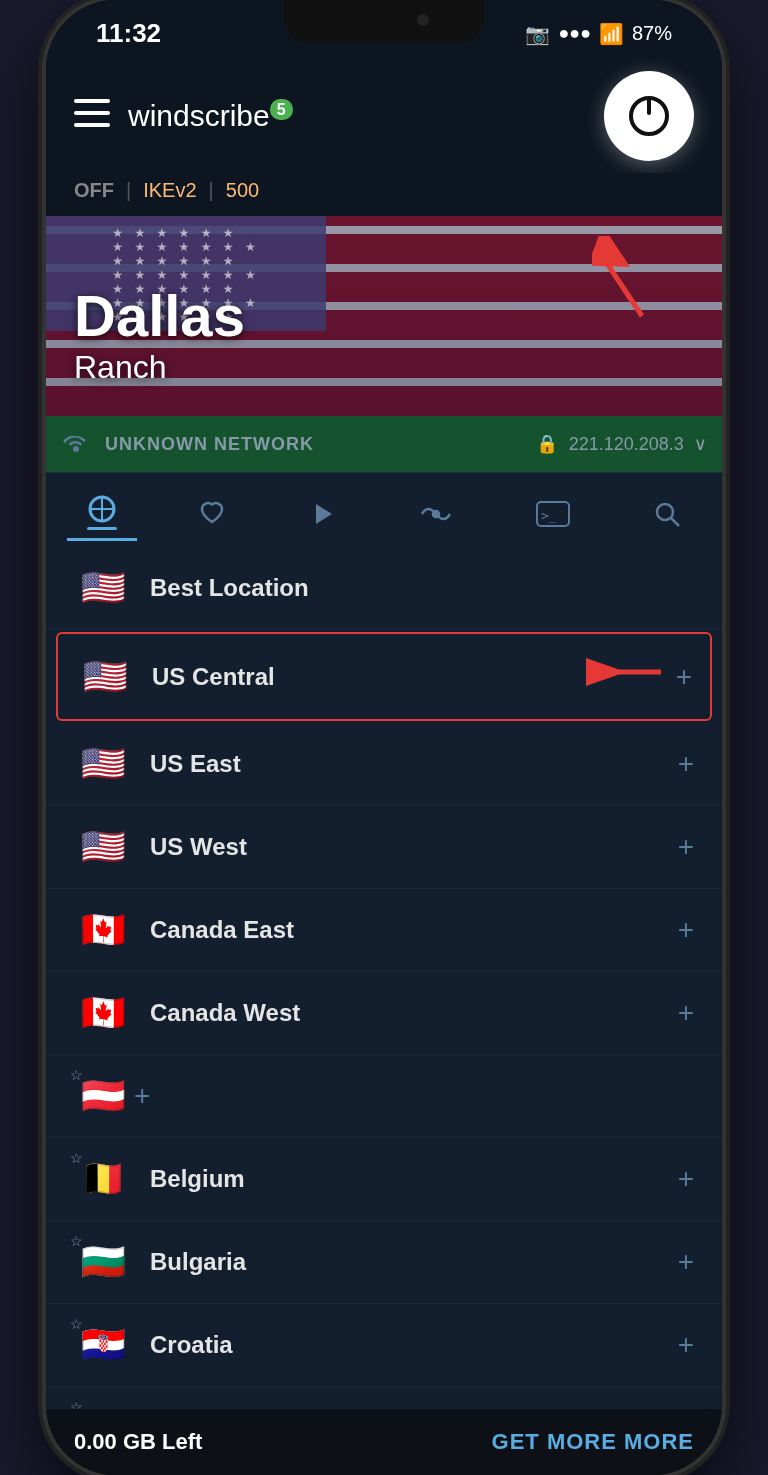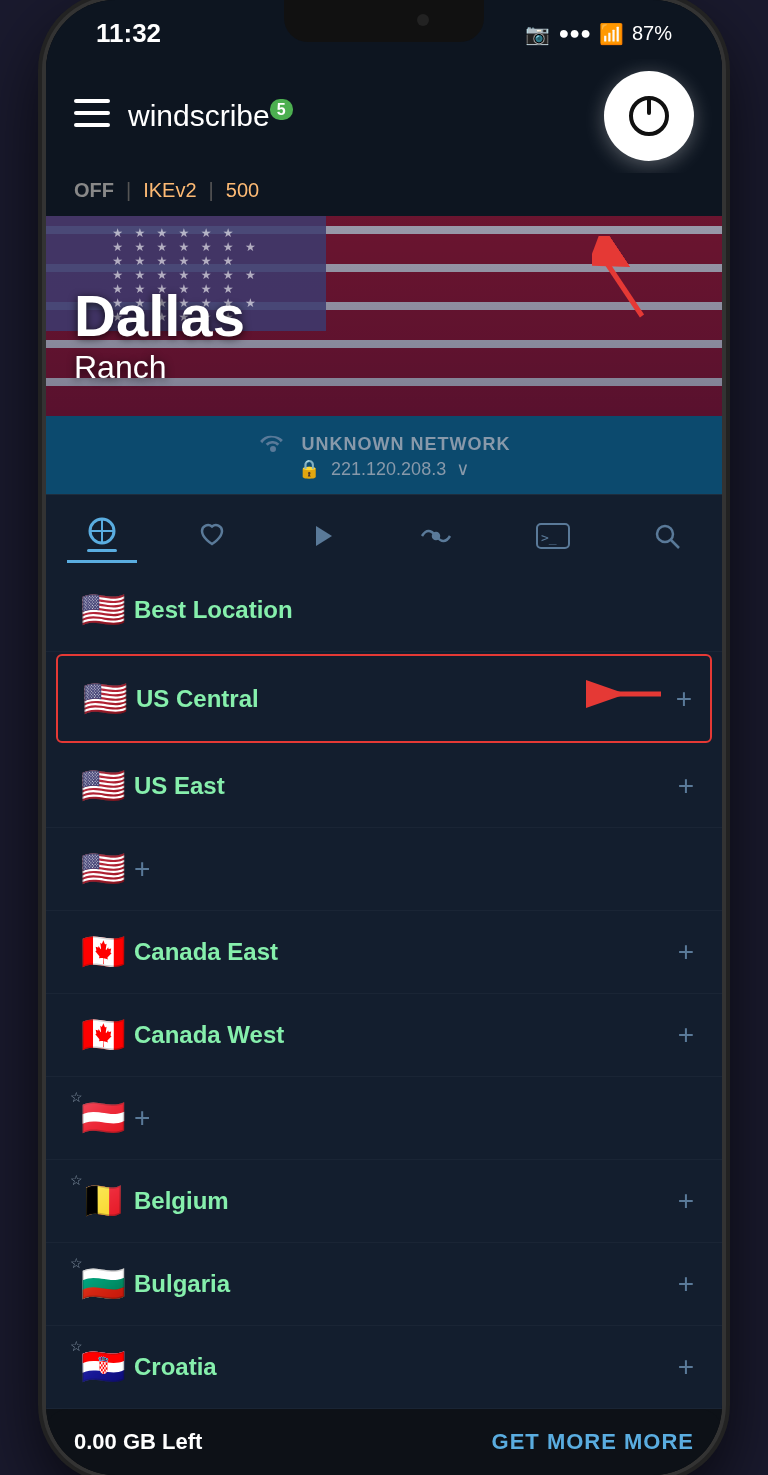--- a/index.html
+++ b/index.html
@@ -205,26 +205,25 @@
       text-shadow: 0 2px 8px rgba(0,0,0,0.8);
     }
     .server-name {
       color: white;
       font-size: 32px;
       font-weight: 500;
       text-shadow: 0 2px 8px rgba(0,0,0,0.8);
     }
     
     .network-bar {
-      background: #0c4a6e;
+      background: #14532d;
       padding: 14px 15px;
       display: flex;
       align-items: center;
       justify-content: space-between;
-      flex-direction: column;
     }
     .network-left {
       display: flex;
       align-items: center;
       gap: 14px;
     }
     .network-name {
       color: #8899aa;
       font-size: 18px;
       font-weight: 600;
@@ -287,24 +286,24 @@
       padding: 18px 18px;
     }
     .flag-emoji {
       font-size: 36px;
       width: 60px;
       text-align: center;
       position: relative;
     }
     .location-name {
       flex: 1;
-      color: #86efac;
+      color: #e5e5e5;
       font-size: 24px;
       font-weight: 600;
-      margin-left: 0;
+      margin-left: 16px;
     }
     .location-plus {
       color: #5a7a99;
       font-size: 28px;
       font-weight: 300;
     }
     
     .bottom-bar {
       background: #0d1117;
       padding: 20px 28px;
@@ -476,20 +475,21 @@
       </div>
 
       <div class="location-item">
         <span class="flag-emoji">🇺🇸</span>
         <span class="location-name">US East</span>
         <span class="location-plus">+</span>
       </div>
 
       <div class="location-item">
         <span class="flag-emoji">🇺🇸</span>
+        <span class="location-name">US West</span>
         <span class="location-plus">+</span>
       </div>
 
       <div class="location-item">
         <span class="flag-emoji">🇨🇦</span>
         <span class="location-name">Canada East</span>
         <span class="location-plus">+</span>
       </div>
 
       <div class="location-item">

